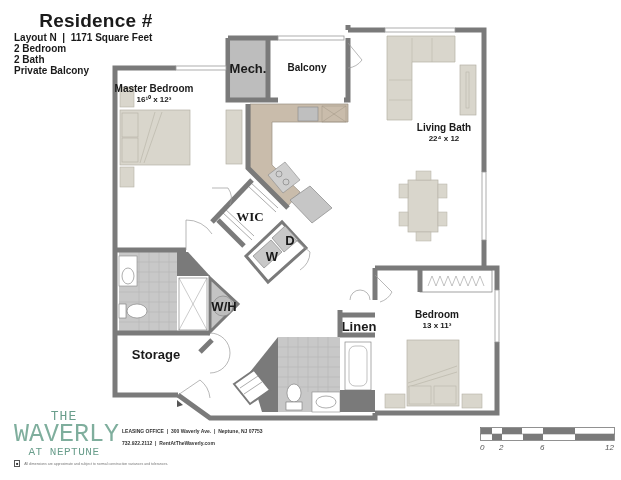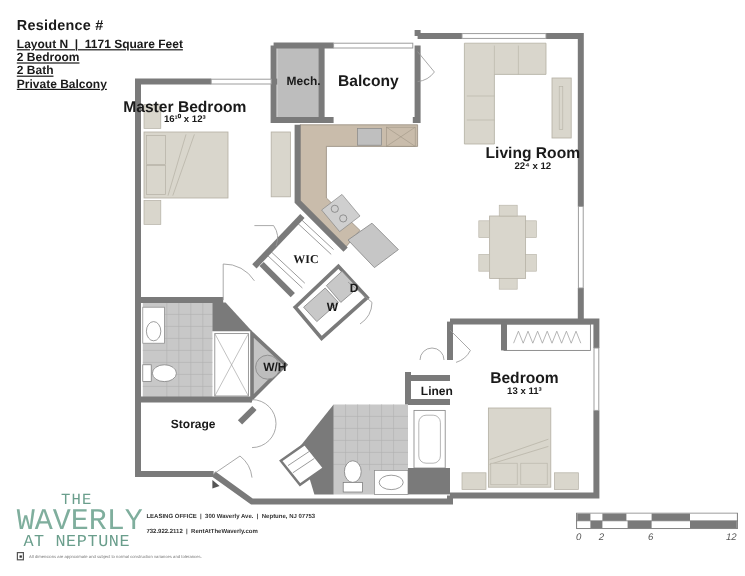--- a/index.html
+++ b/index.html
@@ -1,27 +1,27 @@
 <!DOCTYPE html>
 <html><head>
 <meta charset="utf-8">
 <style>
   html,body{margin:0;padding:0;background:#fff;}
   body{width:621px;height:480px;position:relative;overflow:hidden;font-family:"Liberation Sans",sans-serif;color:#1a1a1a;}
   .hdr{position:absolute;left:14px;top:10px;}
-  .hdr .title{font-size:12px;font-weight:bold;letter-spacing:0.2px;line-height:22px;}
-  .hdr .line{font-size:10px;font-weight:bold;line-height:11px;text-decoration:underline;}
+  .hdr .title{font-size:19px;font-weight:bold;letter-spacing:0.2px;line-height:22px;text-align:right;}
+  .hdr .line{font-size:10px;font-weight:bold;line-height:11px;}
   svg.plan{position:absolute;left:0;top:0;}
-  .lbl{position:absolute;font-size:13px;font-weight:bold;text-align:center;white-space:nowrap;transform:translateX(-50%);line-height:10px;}
+  .lbl{position:absolute;font-size:10px;font-weight:bold;text-align:center;white-space:nowrap;transform:translateX(-50%);line-height:10px;}
   .dim{position:absolute;font-size:8px;font-weight:bold;text-align:center;white-space:nowrap;transform:translateX(-50%);line-height:9px;}
-  .small{font-size:10px;padding-left:10px;}
+  .small{font-size:13px;}
   .logo{position:absolute;left:14px;top:410px;width:100px;text-align:center;color:#7fae9d;font-family:Liberation Mono, monospace;}
   .logo .the{font-size:13px;letter-spacing:1px;line-height:13px;color:#6a9e8c;}
   .logo .wav{font-size:25px;letter-spacing:0px;line-height:24px;font-weight:normal;}
-  .logo .nep{font-size:14px;letter-spacing:0.5px;line-height:10px;color:#6a9e8c;}
+  .logo .nep{font-size:11px;letter-spacing:0.5px;line-height:10px;color:#6a9e8c;}
   .office{position:absolute;left:122px;top:425px;font-size:5px;font-weight:bold;color:#333;line-height:12px;}
   .disclaimer{position:absolute;left:14px;top:460px;font-size:3.5px;color:#777;}
   .scale{position:absolute;left:480px;top:427px;}
   .scale-labels{position:absolute;left:478px;top:443px;width:140px;height:10px;font-size:8px;font-style:italic;color:#555;}
   .scale-labels span{position:absolute;}
 </style>
 </head>
 <body>
 
 <div class="hdr">
@@ -208,21 +208,21 @@
   <g stroke="#888" stroke-width="0.7" fill="none">
     <path d="M234 384 L254 370 L270 390 L250 404 Z" fill="#fff" stroke="#7a7a7a" stroke-width="2"></path>
     <path d="M240 388 L258 376 M244 394 L262 382"></path>
   </g>
 </svg>
 
 <div class="lbl" style="left:154px;top:84px;">Master Bedroom</div>
 <div class="dim" style="left:154px;top:95px;">16¹⁰ x 12³</div>
 <div class="lbl small" style="left:248px;top:64px;">Mech.</div>
 <div class="lbl" style="left:307px;top:63px;">Balcony</div>
-<div class="lbl" style="left:444px;top:123px;">Living Room</div>
+<div class="lbl" style="left:444px;top:123px;">Living Bath</div>
 <div class="dim" style="left:444px;top:134px;text-align:right;">22⁴ x 12</div>
 <div class="lbl small" style="left:250px;top:212px;font-family:Liberation Serif, serif;">WIC</div>
 <div class="lbl small" style="left:290px;top:236px;">D</div>
 <div class="lbl small" style="left:272px;top:252px;">W</div>
 <div class="lbl small" style="left:224px;top:302px;">W/H</div>
 <div class="lbl small" style="left:156px;top:350px;">Storage</div>
 <div class="lbl small" style="left:359px;top:322px;">Linen</div>
 <div class="lbl" style="left:437px;top:310px;">Bedroom</div>
 <div class="dim" style="left:437px;top:321px;">13 x 11³</div>
 

